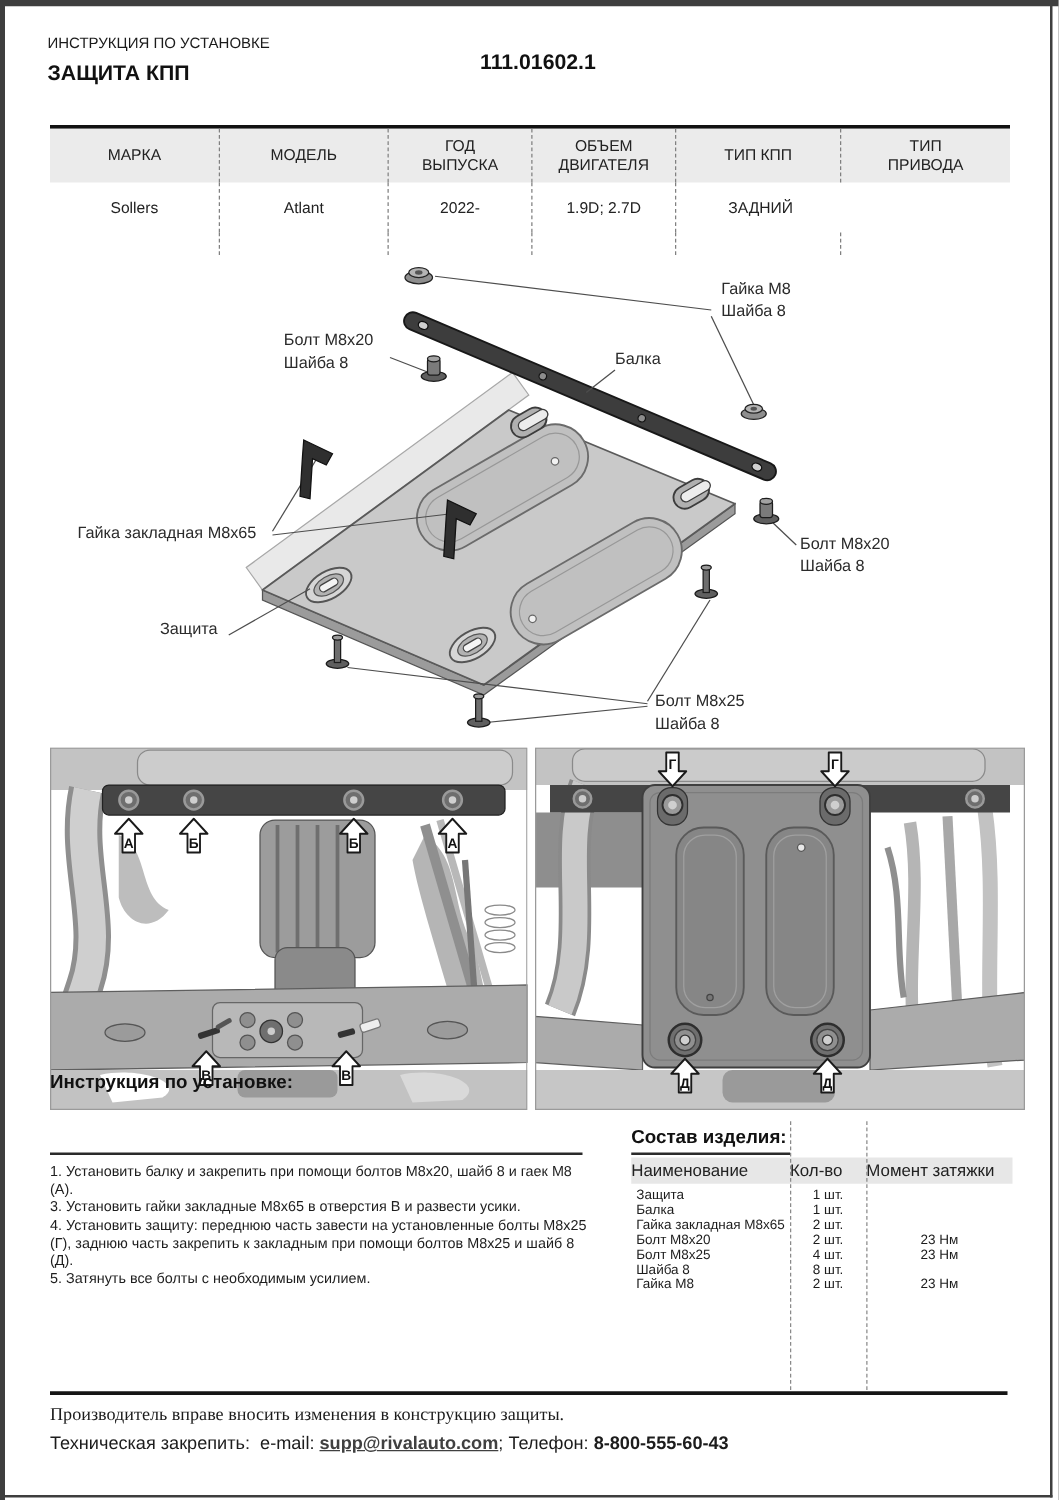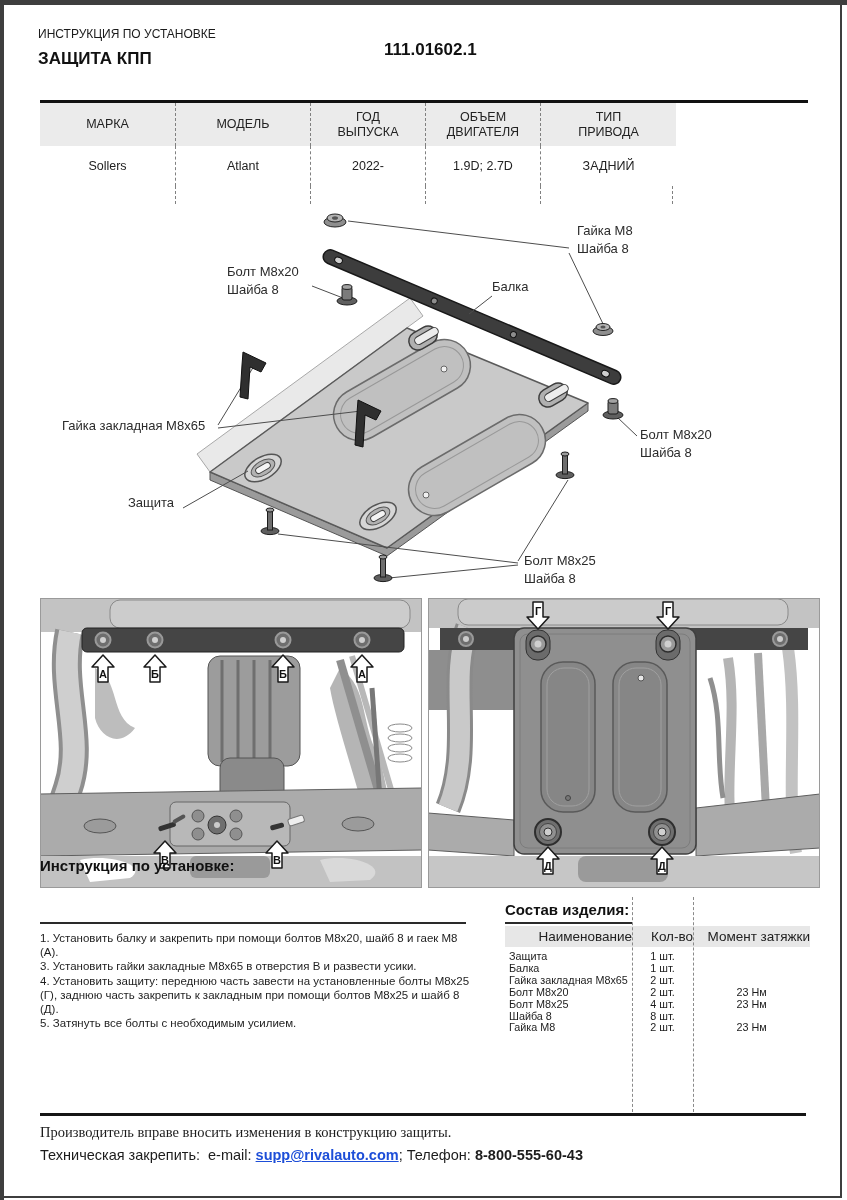--- a/index.html
+++ b/index.html
@@ -32,21 +32,21 @@
   
   .instr-title{left:40px;top:857px;font-size:15px;font-weight:bold;color:#111;}
   .instr-rule{left:40px;top:922px;width:426px;height:2px;background:#2a2a2a;}
   .steps{left:40px;top:931px;width:434px;font-size:11.5px;line-height:14.2px;color:#1e1e1e;}
 
   
   .parts-title{left:505px;top:901px;font-size:15px;font-weight:bold;color:#111;}
   .parts-rule{left:505px;top:922px;width:127px;height:2px;background:#2a2a2a;}
   .parts-head{left:505px;top:926px;width:305px;height:21px;background:#e7e7e7;display:flex;
               align-items:center;font-size:13.5px;color:#222;}
-  .ph-c{text-align:right;}
+  .ph-c{text-align:left;}
   .parts-rows{left:505px;top:951px;width:305px;font-size:10.8px;line-height:11.9px;color:#1c1c1c;}
   .parts-row{display:flex;}
   .pc-name{width:127px;padding-left:4px;box-sizing:border-box;}
   .pc-qty{width:61px;text-align:center;}
   .pc-tq{width:117px;text-align:center;}
   .dash-v{position:absolute;width:0;border-left:1px dashed #8a8a8a;top:897px;height:215px;}
 
   
   .footer-rule{left:40px;top:1113px;width:766px;height:3px;background:#151515;}
   .footer-l1{left:40px;top:1124px;font-size:14.5px;color:#1c1c1c;font-family:Liberation Serif, serif;}
@@ -71,20 +71,21 @@
   <div class="abs part-number">111.01602.1</div>
 
   <div class="vt">
     <div class="vt-row vt-head">
       <div class="vt-cell" style="width:135px">МАРКА</div>
       <div class="vt-cell" style="width:135px">МОДЕЛЬ</div>
       <div class="vt-cell" style="width:115px">ГОД
 ВЫПУСКА</div>
       <div class="vt-cell" style="width:115px">ОБЪЕМ
 ДВИГАТЕЛЯ</div>
+      <div class="vt-cell" style="width:132px">ТИП КПП</div>
       <div class="vt-cell" style="width:136px">ТИП
 ПРИВОДА</div>
     </div>
     <div class="vt-row vt-vals">
       <div class="vt-cell" style="width:135px">Sollers</div>
       <div class="vt-cell" style="width:135px">Atlant</div>
       <div class="vt-cell" style="width:115px">2022-</div>
       <div class="vt-cell" style="width:115px">1.9D; 2.7D</div>
       <div class="vt-cell" style="width:136px">ЗАДНИЙ</div>
     </div>
@@ -442,18 +443,18 @@
     </div>
   </div>
   <div class="dash-v" style="left:632px"></div>
   <div class="dash-v" style="left:693px"></div>
 
   <div class="abs footer-rule"></div>
   <div class="abs footer-l1">Производитель вправе вносить изменения в конструкцию защиты.</div>
   <div class="abs footer-l2">
     <span>Техническая закрепить:</span>&nbsp;
     <span>e-mail:</span>
-    <a href="#" class="email-link" id="email-link" style="color: #1d4ed8;">supp@rivalauto.com</a><span>;</span>
+    <a href="#" class="email-link" id="email-link" style="color: #404040;">supp@rivalauto.com</a><span>;</span>
     <span>Телефон:</span>
     <span class="bold">8-800-555-60-43</span>
   </div>
 
 </div>
 
 </body></html>

